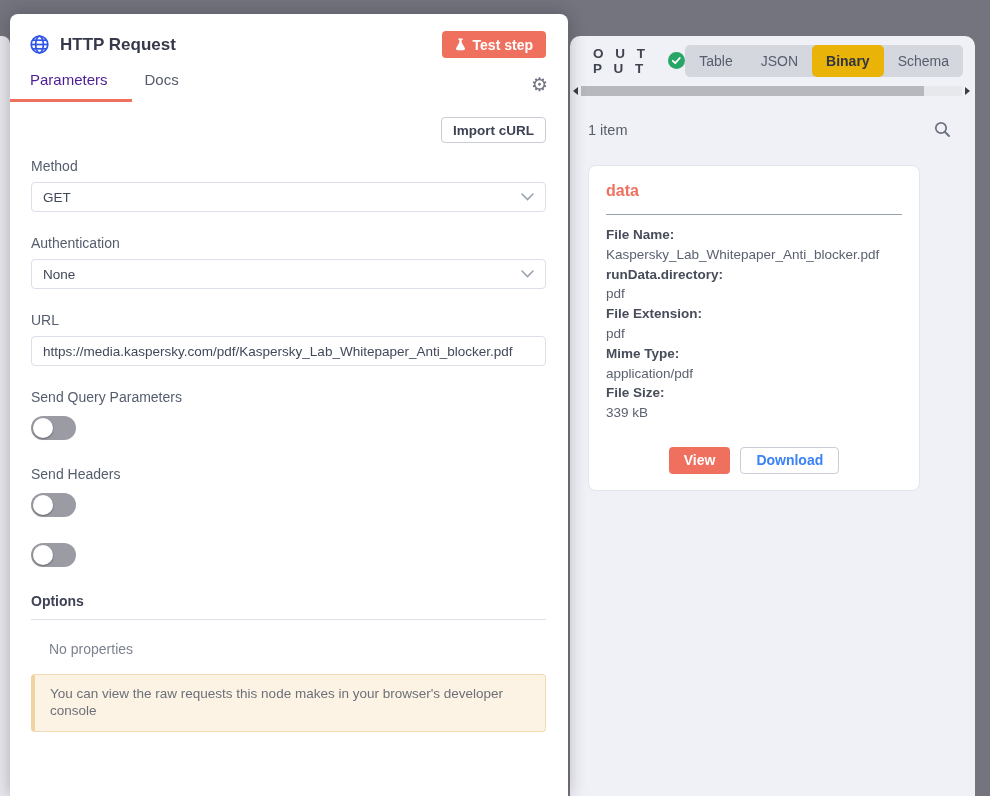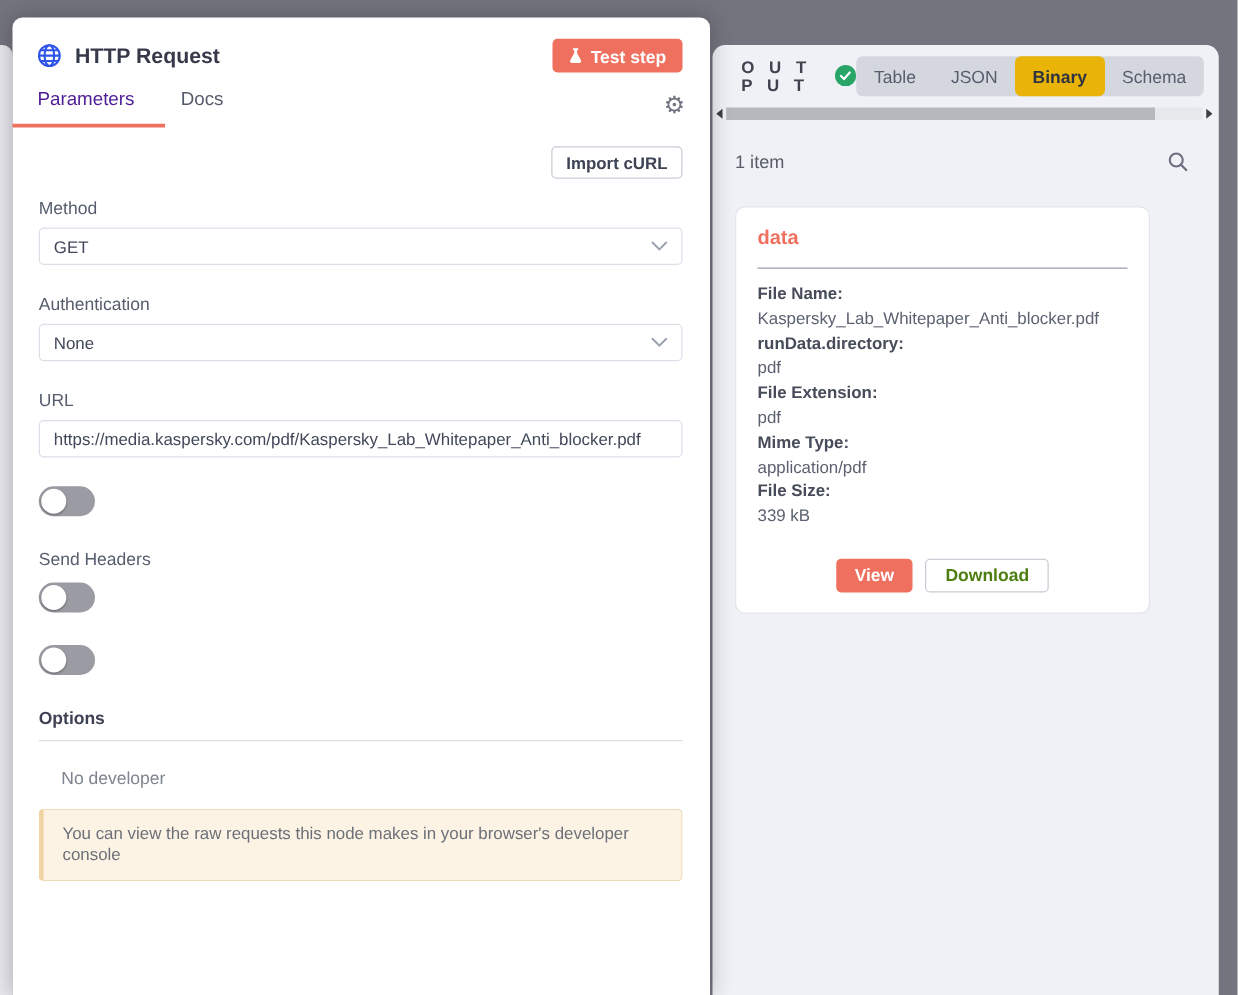--- a/index.html
+++ b/index.html
@@ -26,21 +26,21 @@
   .thumb { width:90%; height:10px; background:#b7b8bd; }
   .items-row { display:flex; justify-content:space-between; align-items:center; padding:0 24px 0 18px; margin-top:24px; }
   .items-count { font-size:14.5px; color:#565c68; }
   .bin-card { margin:27px 0 0 18px; width:332px; background:#ffffff; border:1px solid #e2e5ec; border-radius:8px; padding:16px 17px 16px; }
   .bin-key { color:#f0705f; font-size:16px; font-weight:700; }
   .bin-hr { border:none; border-top:1px solid #9aa0ab; margin:14px 0 10px; }
   .bin-label { font-weight:700; color:#474c5a; font-size:13.5px; line-height:19.8px; }
   .bin-value { color:#5b6170; font-size:13.5px; line-height:19.8px; word-break:break-all; }
   .bin-actions { display:flex; justify-content:center; gap:10px; margin-top:24px; }
   .view-btn { background:#f0705f; color:#fff; font-weight:700; font-size:14px; height:27px; padding:0 15px; border-radius:4px; border:none; cursor:pointer; }
-  .dl-btn { background:#fff; border:1px solid #c9cdd6; color:#4d7c0f; font-weight:700; font-size:14px; height:27px; padding:0 15px; border-radius:4px; cursor:pointer; }
+  .dl-btn { background:#fff; border:1px solid #c9cdd6; color:#3b82f6; font-weight:700; font-size:14px; height:27px; padding:0 15px; border-radius:4px; cursor:pointer; }
 
   
   .node-panel { position:absolute; left:10px; top:14px; width:558px; height:782px; background:#ffffff; border-radius:8px 8px 0 0; box-shadow:0 0 18px rgba(25,26,35,.30); }
   .ndv-header { display:flex; align-items:center; padding:17px 22px 0 20px; }
   .globe-icon { margin-right:11px; display:flex; }
   .ndv-title { font-size:17px; font-weight:700; color:#36394a; flex:1; }
   .test-btn { background:#f0705f; color:#fff; border:none; border-radius:4px; height:27px; padding:0 13px; font-size:14px; font-weight:700; display:flex; align-items:center; gap:7px; cursor:pointer; }
   .tabs-row { display:flex; align-items:flex-end; gap:37px; padding:0 20px; margin-top:13px; position:relative; }
   .tab { font-size:15px; color:#555a6b; padding-bottom:14px; cursor:pointer; }
   .tab.active { color:#4c1d95; }
@@ -183,38 +183,39 @@
       </div>
 
       <div class="fgroup">
         <div class="flabel">URL</div>
         <div class="control">
           <span style="white-space:nowrap; overflow:hidden;">https://media.kaspersky.com/pdf/Kaspersky_Lab_Whitepaper_Anti_blocker.pdf</span>
         </div>
       </div>
 
       <div class="tgroup">
+        <div class="flabel">Send Query Parameters</div>
         <div class="toggle">
             <span class="knob"></span>
           </div>
       </div>
 
       <div class="tgroup">
         <div class="flabel">Send Headers</div>
         <div class="toggle">
             <span class="knob"></span>
           </div>
       </div>
 
       <div class="tgroup">
         <div class="toggle">
             <span class="knob"></span>
           </div>
       </div>
 
       <div class="options-head">Options</div>
-      <div class="no-props">No developer</div>
+      <div class="no-props">No properties</div>
 
       <div class="notice">You can view the raw requests this node makes in your browser's developer console</div>
     </div>
   </div>
 
 </div>
 
 </body></html>

